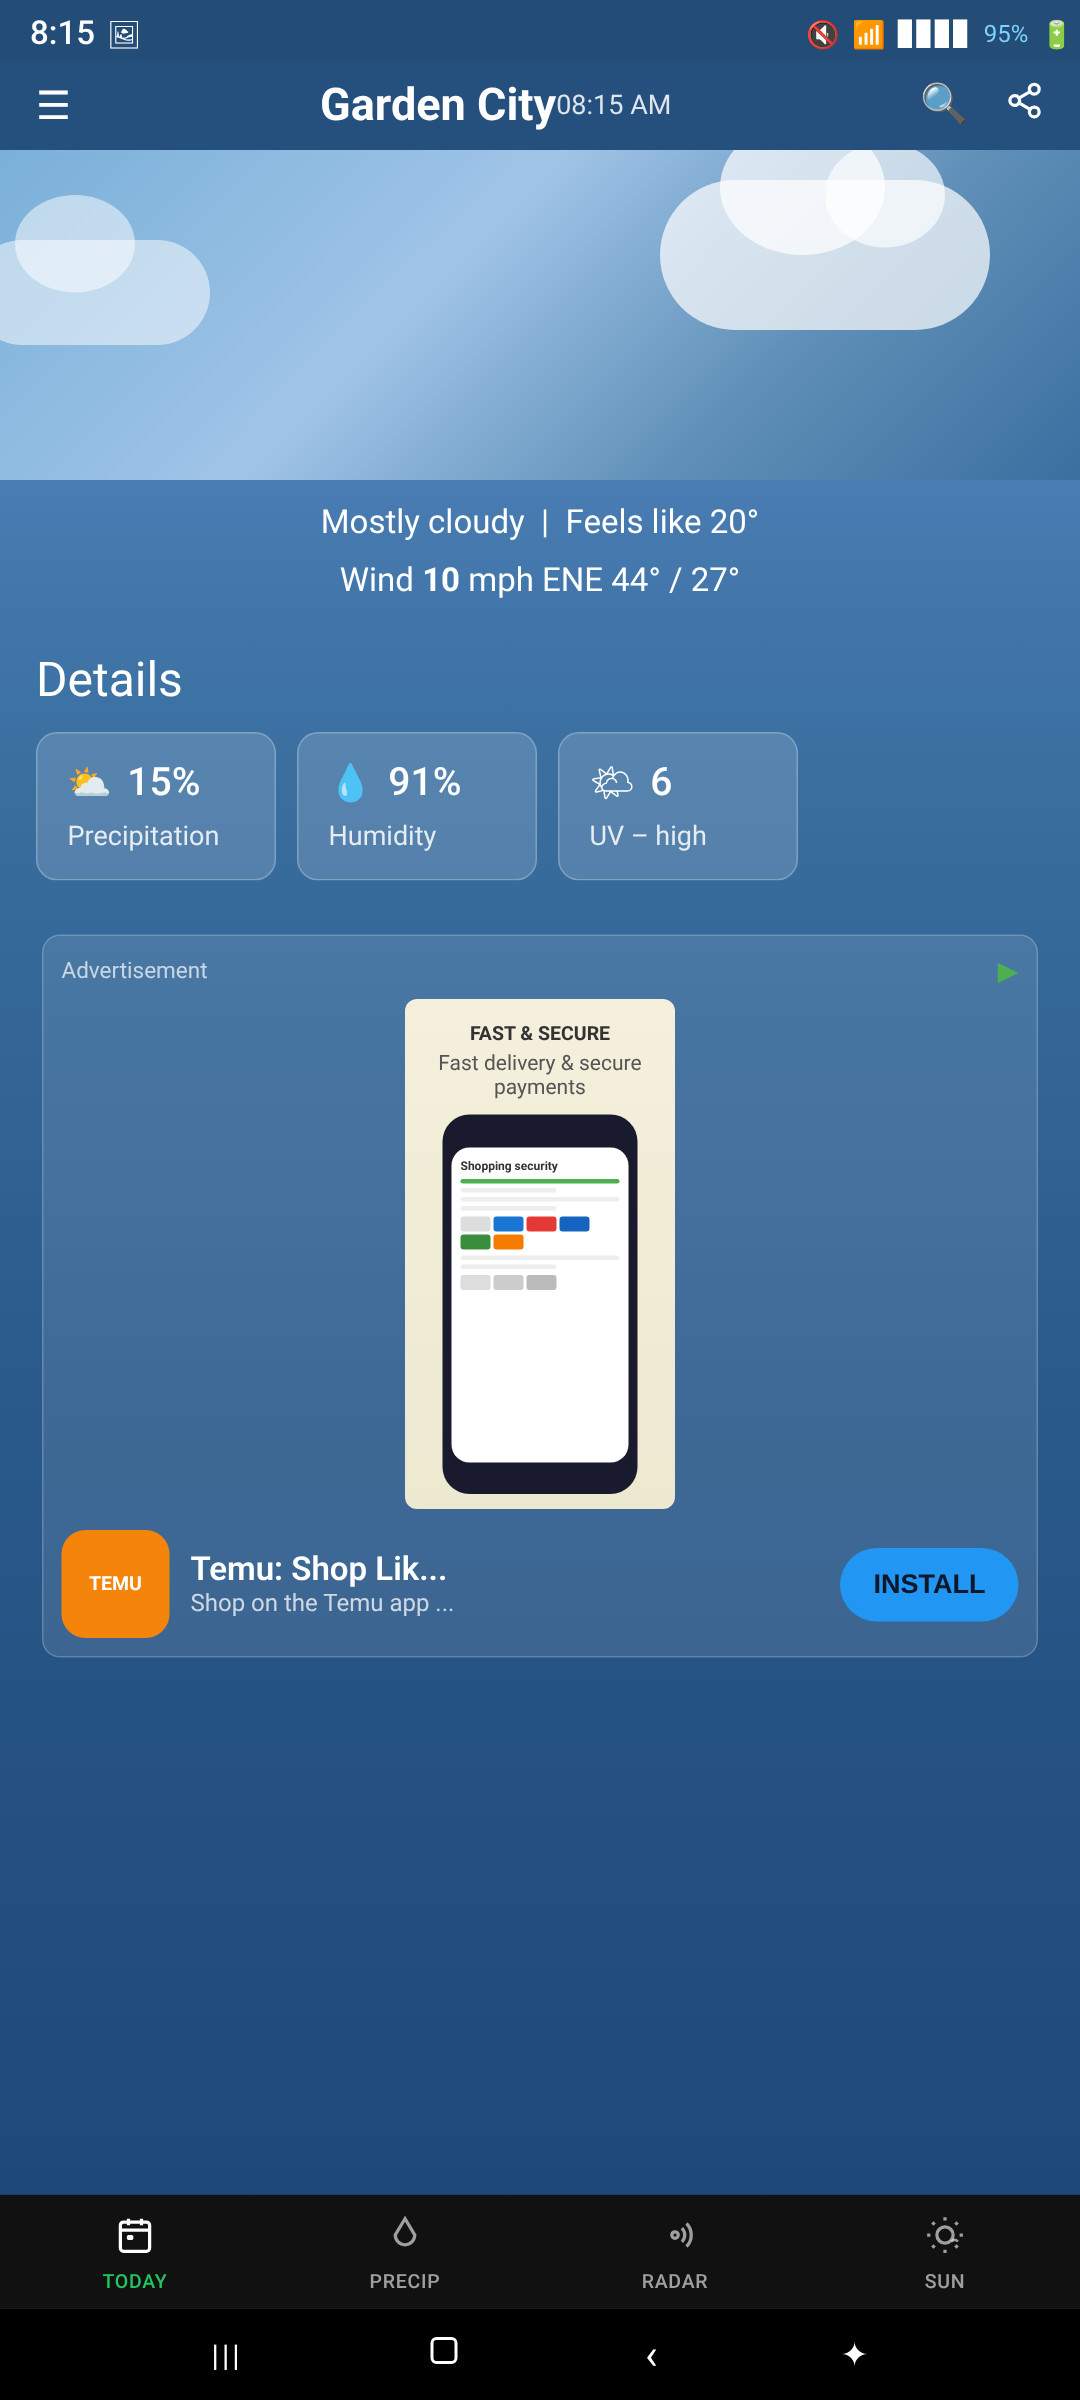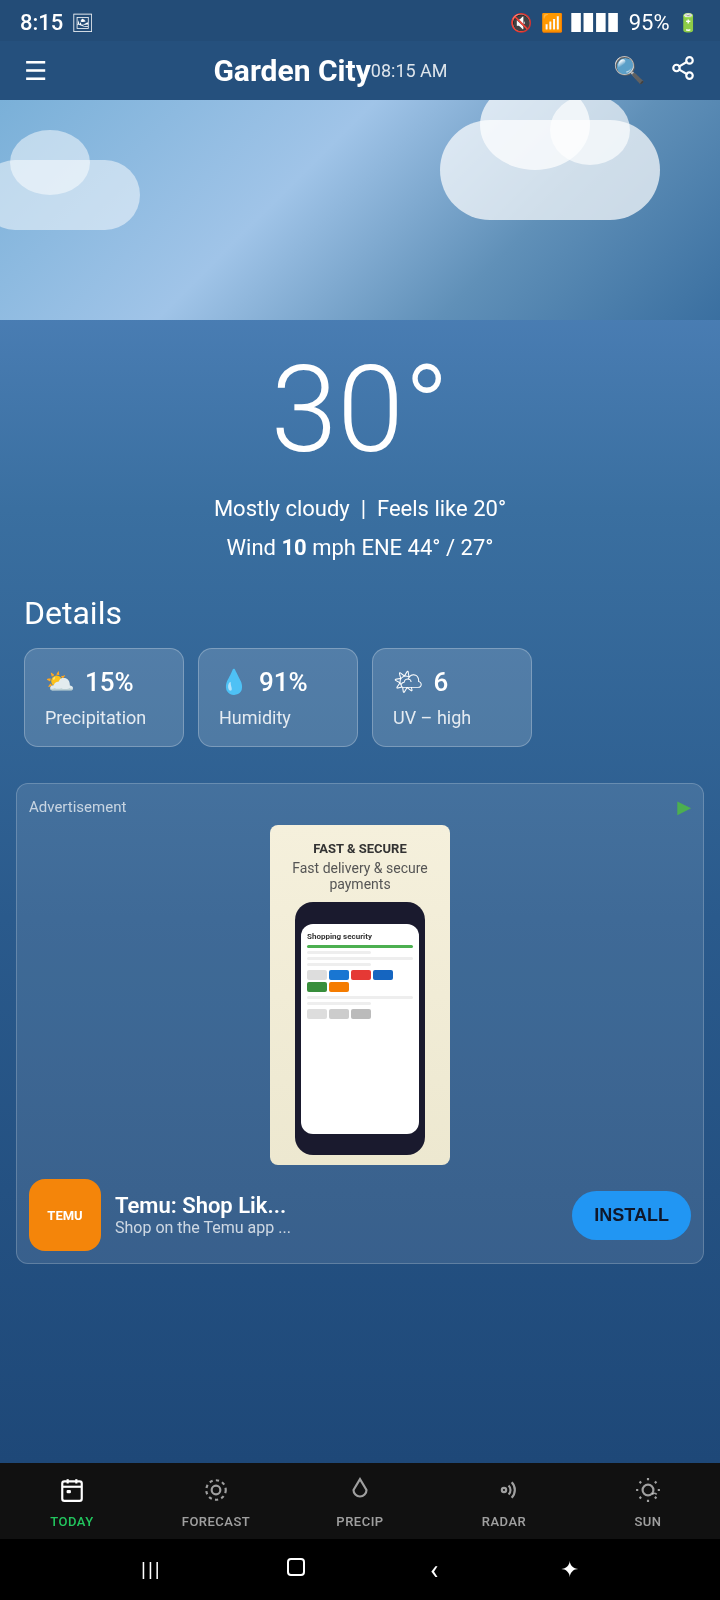--- a/index.html
+++ b/index.html
@@ -12,41 +12,41 @@
       display: flex;
       flex-direction: column;
       overflow-x: hidden;
     }
 
     
     .status-bar {
       display: flex;
       justify-content: space-between;
       align-items: center;
-      padding: 10px 20px 6px 20px;
+      padding: 10px 4px 6px 20px;
       background: rgba(0,0,0,0.15);
     }
     .status-time {
       color: white;
       font-size: 22px;
       font-weight: 500;
       display: flex;
       align-items: center;
       gap: 8px;
     }
     .status-icons {
       display: flex;
       align-items: center;
       gap: 8px;
       color: white;
       font-size: 18px;
     }
     .battery-text {
-      font-size: 22px;
-      color: #ffffff;
+      font-size: 16px;
+      color: #7dd3fc;
     }
 
     
     .header {
       display: flex;
       justify-content: space-between;
       align-items: center;
       padding: 12px 24px;
       background: rgba(0,0,0,0.1);
     }
@@ -220,21 +220,21 @@
       font-size: 26px;
       font-weight: 500;
     }
     .detail-label {
       color: rgba(255,255,255,0.85);
       font-size: 18px;
     }
 
     
     .ad-section {
-      margin: 20px 16px;
+      margin: 20px 28px;
       background: rgba(255,255,255,0.1);
       border: 1px solid rgba(255,255,255,0.2);
       border-radius: 12px;
       overflow: hidden;
       padding: 12px;
     }
     .ad-header {
       display: flex;
       justify-content: space-between;
       align-items: center;
@@ -451,23 +451,20 @@
 </div>
 
 <div class="weather-main">
 
   <div class="cloud-area">
     <div class="cloud-bg"></div>
     <div class="cloud-1"></div>
     <div class="cloud-2"></div>
   </div>
 
-  <div class="temperature-section">
-    <div class="temperature-value">30°</div>
-  </div>
 
   <div class="weather-desc">
     <span class="weather-desc-text">
       <span>Mostly cloudy</span>
       <span> &nbsp;|&nbsp; </span>
       <span>Feels like 20°</span>
     </span>
   </div>
 
   <div class="weather-wind">
@@ -573,29 +570,20 @@
           <line x1="8" y1="2" x2="8" y2="6"></line>
           <line x1="16" y1="2" x2="16" y2="6"></line>
         <rect x="7" y="12" width="4" height="3" fill="white" stroke="none" rx="1"></rect>
       </svg>
     </div>
     <div class="nav-label active">TODAY</div>
   </div>
   <div class="nav-item">
     <div class="nav-icon">
       <svg width="26" height="26" viewBox="0 0 24 24" fill="none" stroke="rgba(255,255,255,0.6)" stroke-width="2">
-        <circle cx="12" cy="12" r="4"></circle>
-          <circle cx="12" cy="12" r="9" stroke-dasharray="3 3"></circle>
-      </svg>
-    </div>
-    <div class="nav-label">FORECAST</div>
-  </div>
-  <div class="nav-item">
-    <div class="nav-icon">
-      <svg width="26" height="26" viewBox="0 0 24 24" fill="none" stroke="rgba(255,255,255,0.6)" stroke-width="2">
         <path d="M12 2L6 12a6 6 0 1 0 12 0L12 2z"></path>
       </svg>
     </div>
     <div class="nav-label">PRECIP</div>
   </div>
   <div class="nav-item">
     <div class="nav-icon">
       <svg width="26" height="26" viewBox="0 0 24 24" fill="none" stroke="rgba(255,255,255,0.6)" stroke-width="2">
         <circle cx="12" cy="12" r="2"></circle>
           <path d="M16.24 7.76a6 6 0 0 1 0 8.49"></path>

